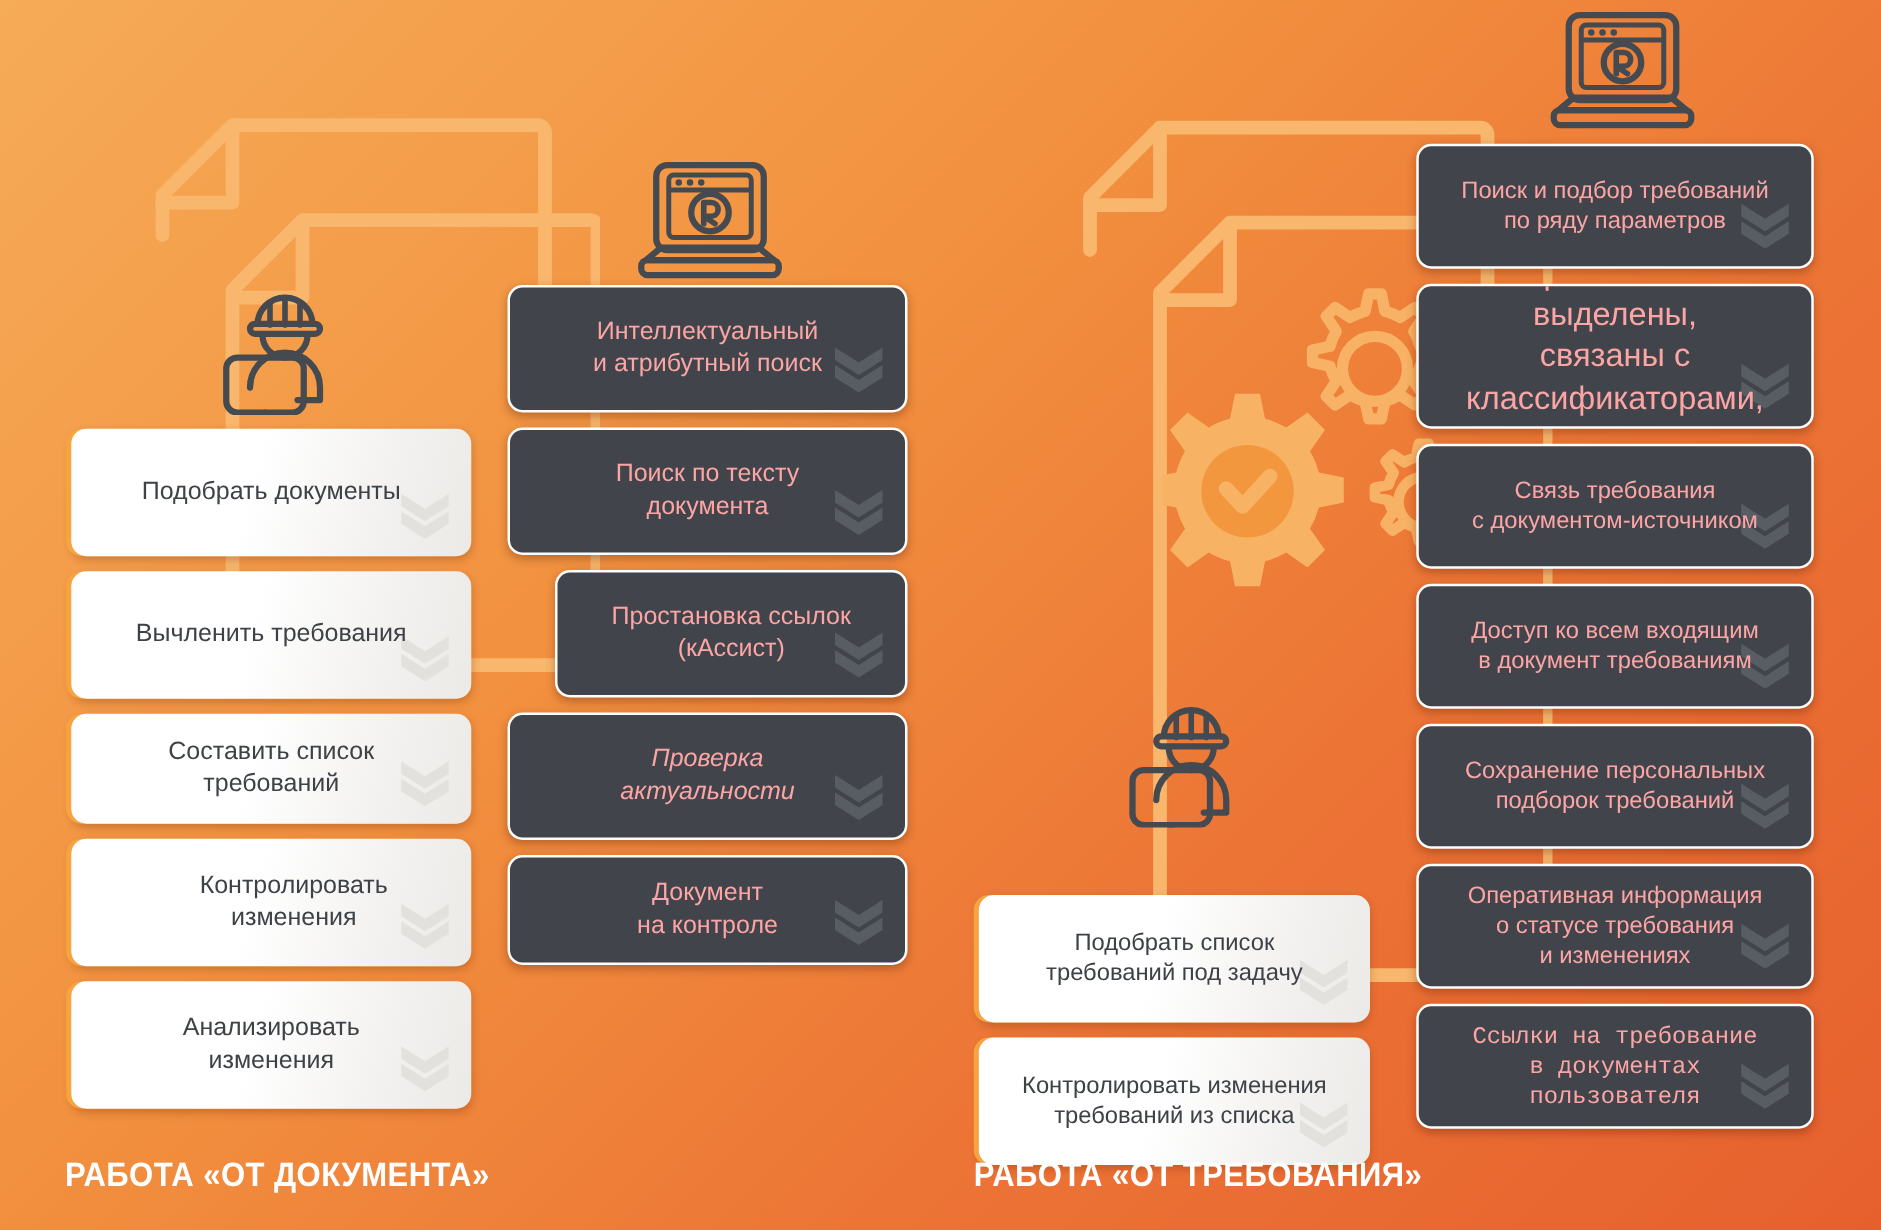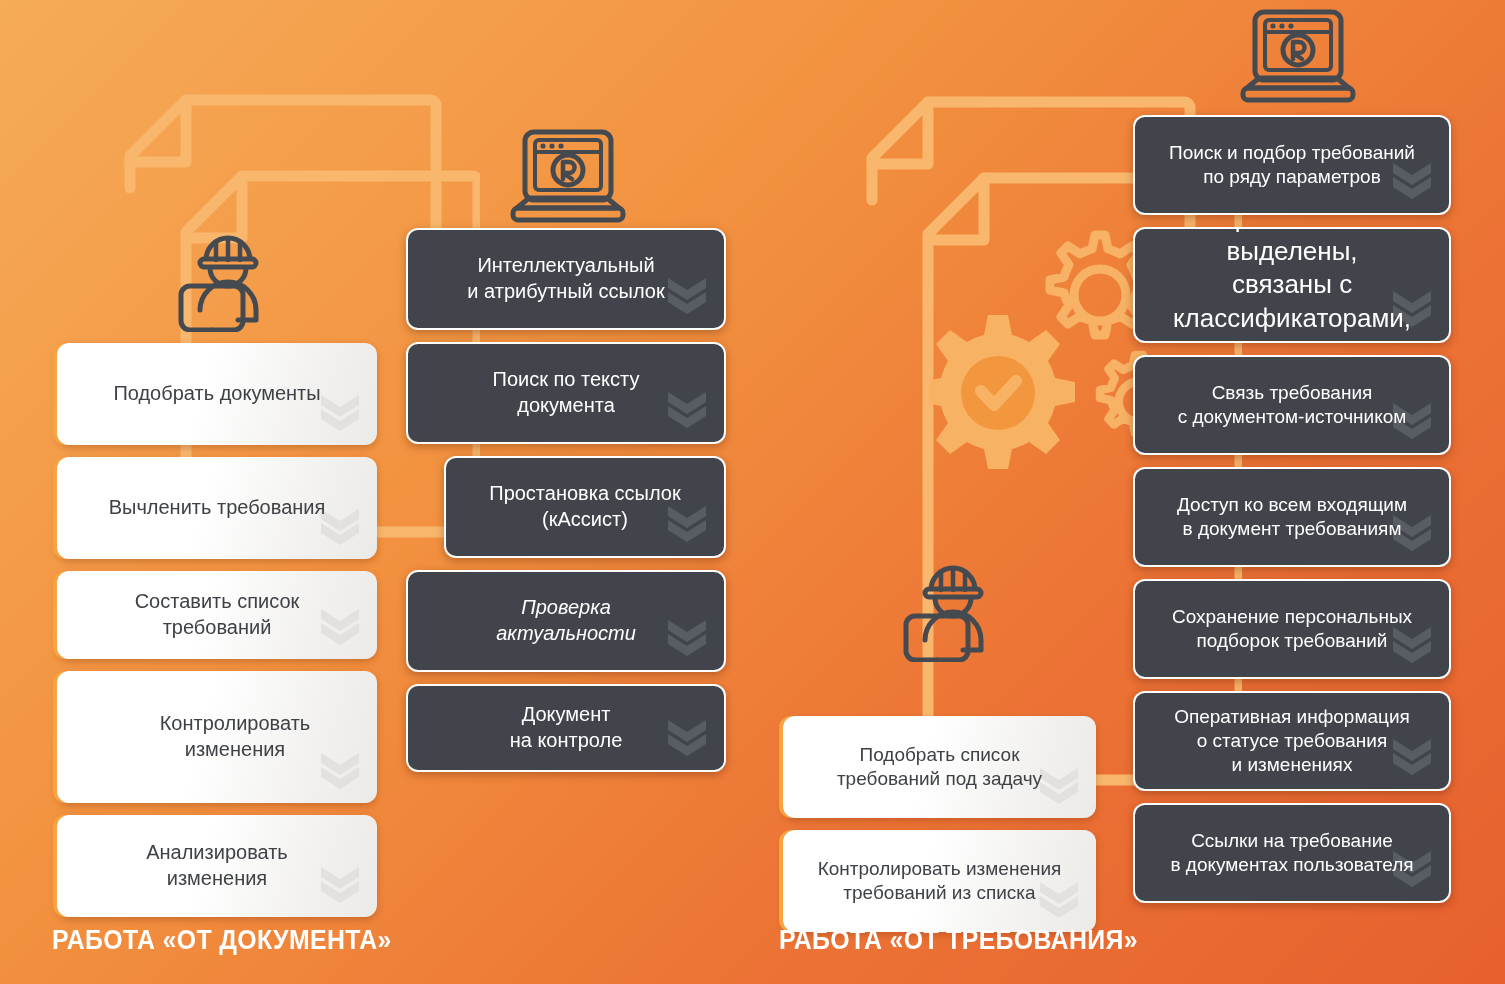--- a/index.html
+++ b/index.html
@@ -39,21 +39,21 @@
   .card.light{
     background:linear-gradient(105deg,#ffffff 0%,#ffffff 45%,#f2f1ef 78%,#eceae7 100%);
     color:#3e4246;
     box-shadow:
       -4px 0 0 0 #f6a43f,
       0 3px 7px rgba(120,45,10,.30);
     justify-content: center;
   }
   .card.dark{
     background:#41454b;
-    color:#ffffff;
+    color:#fca5a5;
     border:2.5px solid #fdfdfd;
     box-shadow:0 3px 8px rgba(90,30,5,.35);
   }
 
   
   .chev{
     position:absolute;right:14px;bottom:14px;z-index:1;
     width:46px;height:40px;opacity:1;
   }
   .card.light .chev path{fill:#e3e1de;}
@@ -178,42 +178,42 @@
         </svg>
     </div>
     <div class="card light" style="height:88px;">
       <span class="txt">Составить список
 требований</span>
       <svg class="chev" viewBox="0 0 46 40">
           <path d="M4 4 L23 16 L42 4 L42 14 L23 26 L4 14 Z"></path>
           <path d="M4 18 L23 30 L42 18 L42 28 L23 40 L4 28 Z"></path>
         </svg>
     </div>
-    <div class="card light" style="height:132px;padding-left:36px;">
+    <div class="card light" style="height:102px;padding-left:36px;">
       <span class="txt">Контролировать
 изменения</span>
       <svg class="chev" viewBox="0 0 46 40">
           <path d="M4 4 L23 16 L42 4 L42 14 L23 26 L4 14 Z"></path>
           <path d="M4 18 L23 30 L42 18 L42 28 L23 40 L4 28 Z"></path>
         </svg>
     </div>
     <div class="card light" style="height:102px;">
       <span class="txt">Анализировать
 изменения</span>
       <svg class="chev" viewBox="0 0 46 40">
           <path d="M4 4 L23 16 L42 4 L42 14 L23 26 L4 14 Z"></path>
           <path d="M4 18 L23 30 L42 18 L42 28 L23 40 L4 28 Z"></path>
         </svg>
     </div>
   </div>
 
   <div class="col" style="left:406px;top:228px;width:320px;gap:12px;">
     <div class="card dark" style="height:102px;">
       <span class="txt">Интеллектуальный
-и атрибутный ссылок</span>
+и атрибутный поиск</span>
       <svg class="chev" viewBox="0 0 46 40">
           <path d="M4 4 L23 16 L42 4 L42 14 L23 26 L4 14 Z"></path>
           <path d="M4 18 L23 30 L42 18 L42 28 L23 40 L4 28 Z"></path>
         </svg>
     </div>
     <div class="card dark" style="height:102px;">
       <span class="txt">Поиск по тексту
 документа</span>
       <svg class="chev" viewBox="0 0 46 40">
           <path d="M4 4 L23 16 L42 4 L42 14 L23 26 L4 14 Z"></path>
@@ -311,21 +311,21 @@
     </div>
     <div class="card dark" style="height:100px;font-size:19px;">
       <span class="txt">Оперативная информация
 о статусе требования
 и изменениях</span>
       <svg class="chev" viewBox="0 0 46 40">
           <path d="M4 4 L23 16 L42 4 L42 14 L23 26 L4 14 Z"></path>
           <path d="M4 18 L23 30 L42 18 L42 28 L23 40 L4 28 Z"></path>
         </svg>
     </div>
-    <div class="card dark" style="height:100px;font-size:19px;">
+    <div class="card dark" style="height:100px;font-size:19px;font-family:Liberation Mono, monospace;">
       <span class="txt">Ссылки на требование
 в документах пользователя</span>
       <svg class="chev" viewBox="0 0 46 40">
           <path d="M4 4 L23 16 L42 4 L42 14 L23 26 L4 14 Z"></path>
           <path d="M4 18 L23 30 L42 18 L42 28 L23 40 L4 28 Z"></path>
         </svg>
     </div>
   </div>
 
   <div class="sect-title" style="left:779px;top:925px;">РАБОТА «ОТ ТРЕБОВАНИЯ»</div>

